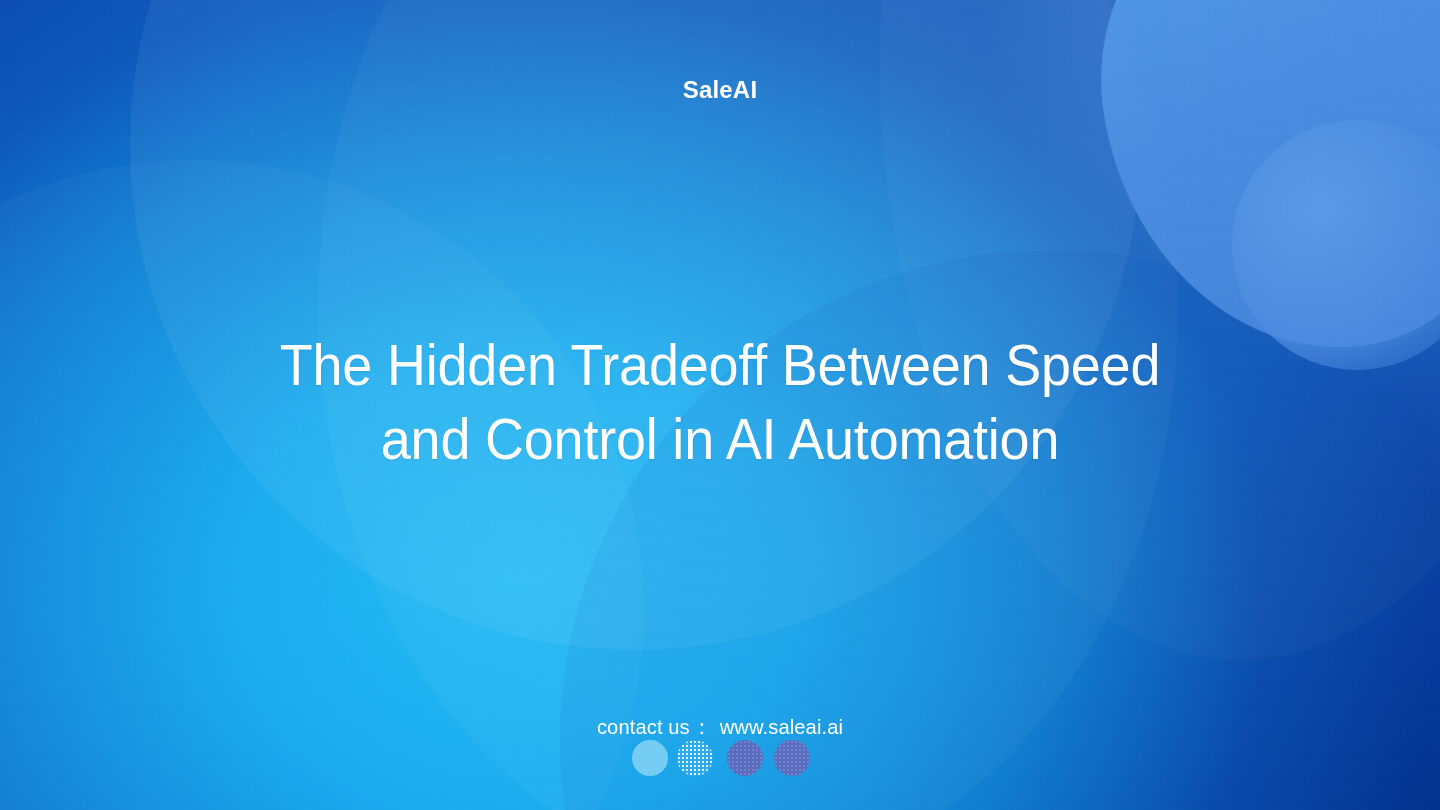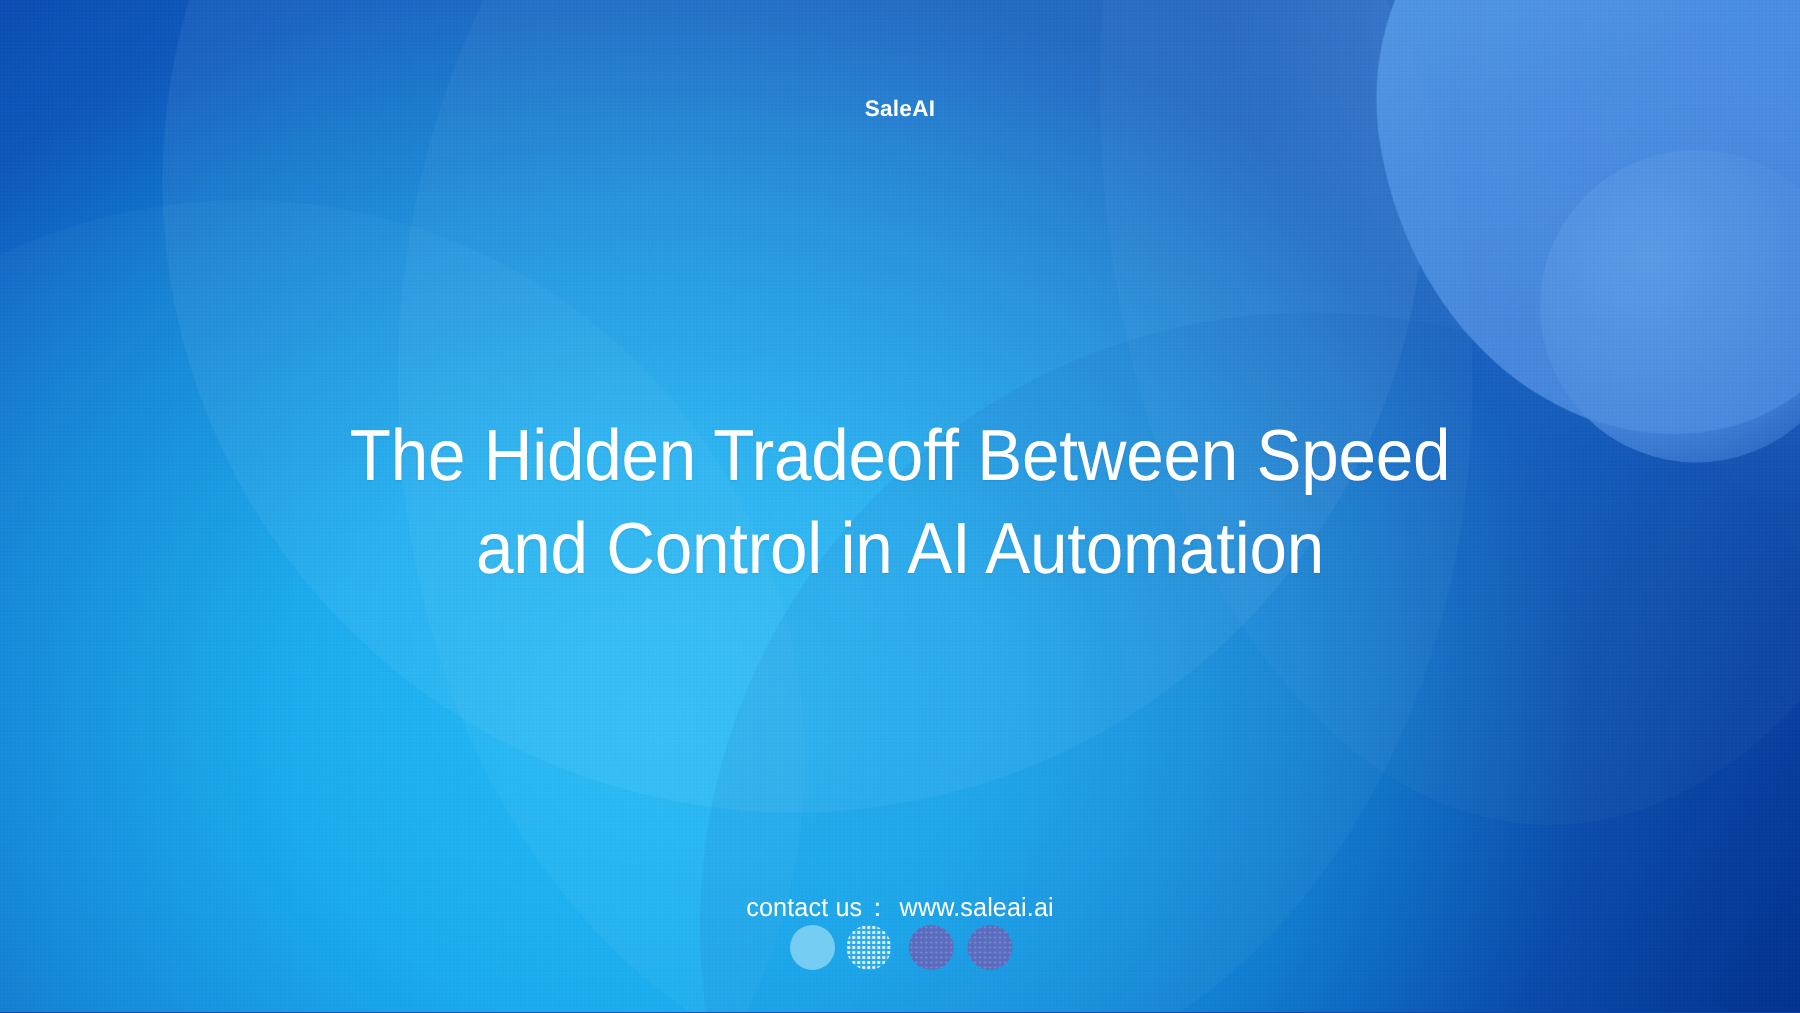--- a/index.html
+++ b/index.html
@@ -148,21 +148,21 @@
     height: 100%;
   }
 
   .brand {
     position: absolute;
     top: 78px;
     left: 0;
     width: 100%;
     text-align: center;
     color: #ffffff;
-    font-size: 18px;
+    font-size: 24px;
     font-weight: 600;
     letter-spacing: 0.2px;
     line-height: 1;
   }
 
   .title {
     position: absolute;
     top: 328px;
     left: 0;
     width: 100%;

